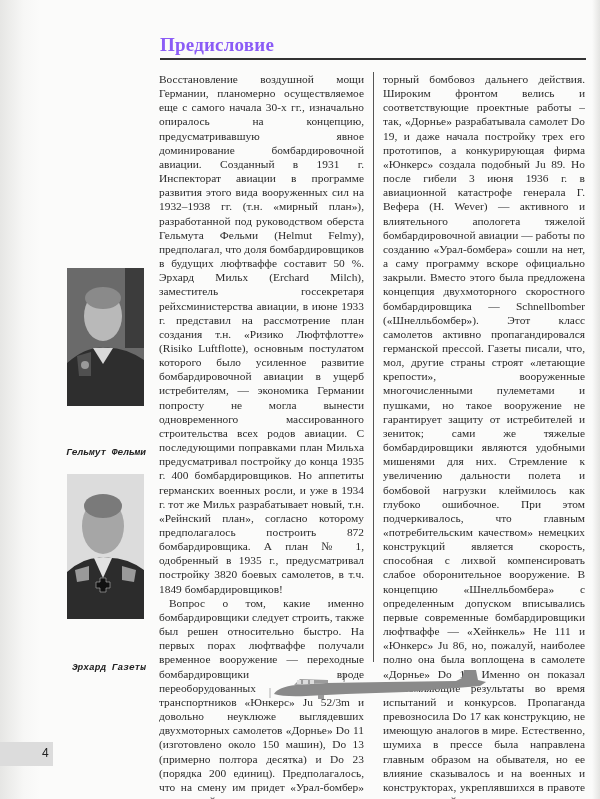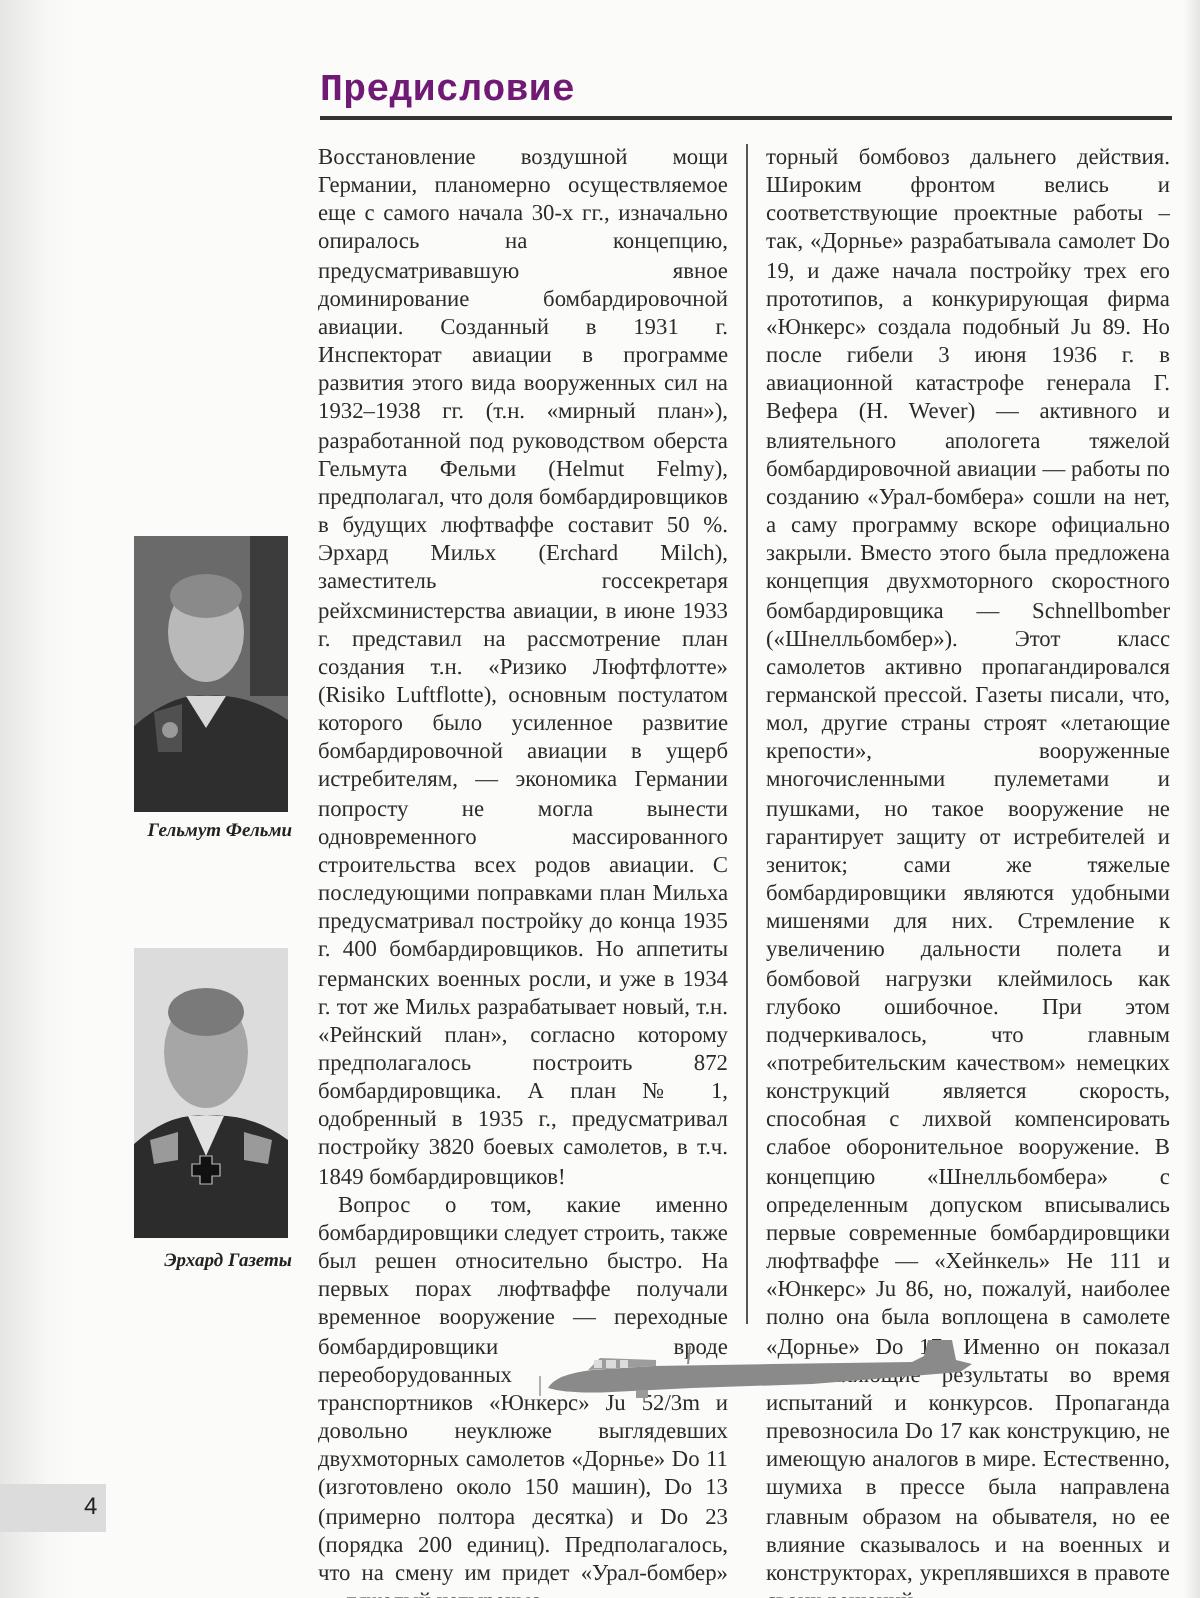--- a/index.html
+++ b/index.html
@@ -12,22 +12,22 @@
   .page-shade-left {
     position: absolute; left: 0; top: 0; width: 40px; height: 799px;
     background: linear-gradient(to right, #e6e6e4 0%, #f7f7f6 60%, rgba(251,251,250,0) 100%);
   }
   .page-shade-right {
     position: absolute; right: 0; top: 0; width: 8px; height: 799px;
     background: linear-gradient(to right, rgba(251,251,250,0) 0%, #e4e4e2 100%);
   }
   .title {
     position: absolute; left: 160px; top: 34px;
-    font-family: Liberation Mono, monospace;
-    font-weight: bold; font-size: 19px; color: #701a75; letter-spacing: 0.2px;
+    font-family: Liberation Serif, serif;
+    font-weight: bold; font-size: 19px; color: #8b5cf6; letter-spacing: 0.2px;
   }
   .title-rule {
     position: absolute; left: 160px; top: 58px; width: 426px; height: 2px; background: #333;
   }
   .col {
     position: absolute; top: 72px;
     font-size: 11.4px; line-height: 14.15px; text-align: justify;
     color: #2b2b2b; hyphens: manual;
   }
   .col p { margin: 0; }
@@ -39,22 +39,22 @@
   }
   .photo {
     position: absolute; left: 67px; width: 77px;
     background: #5a5a5a; overflow: hidden;
   }
   .photo-1 { top: 268px; height: 138px; background: linear-gradient(#6e6e6e, #3a3a3a); }
   .photo-2 { top: 474px; height: 145px; background: linear-gradient(#e8e8e8 0%, #d2d2d2 40%, #3a3a3a 60%, #2a2a2a 100%); }
   .photo svg { width: 100%; height: 100%; display: block; }
   .caption {
     position: absolute; left: 58px; width: 88px; text-align: right;
-    font-family: Liberation Serif, serif;
-    font-weight: bold; font-style: italic; font-size: 9.5px; color: #222;
+    font-family: Liberation Mono, monospace;
+    font-weight: bold; font-style: italic; font-size: 9.5px; color: #222; margin-top: 36px;
   }
   .caption-1 { top: 411px; }
   .caption-2 { top: 626px; }
   .aircraft {
     position: absolute; left: 266px; top: 670px; width: 220px; height: 50px;
   }
   .page-number-box {
     position: absolute; left: 0; top: 742px; width: 53px; height: 24px; background: #dcdcdc;
   }
   .page-number {

